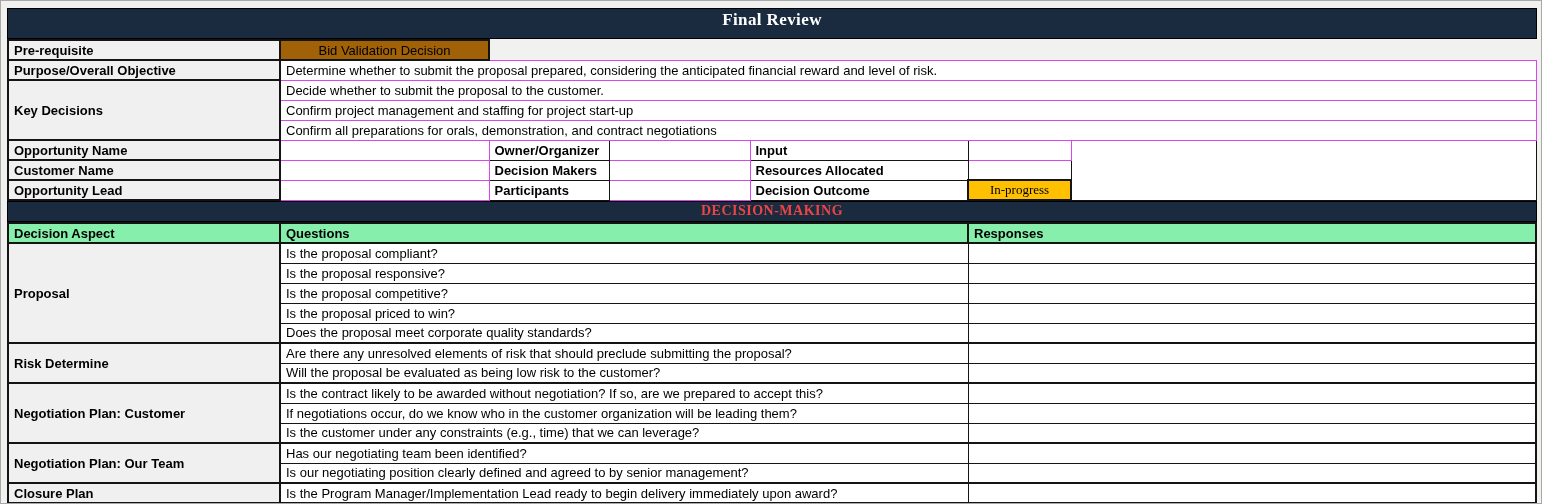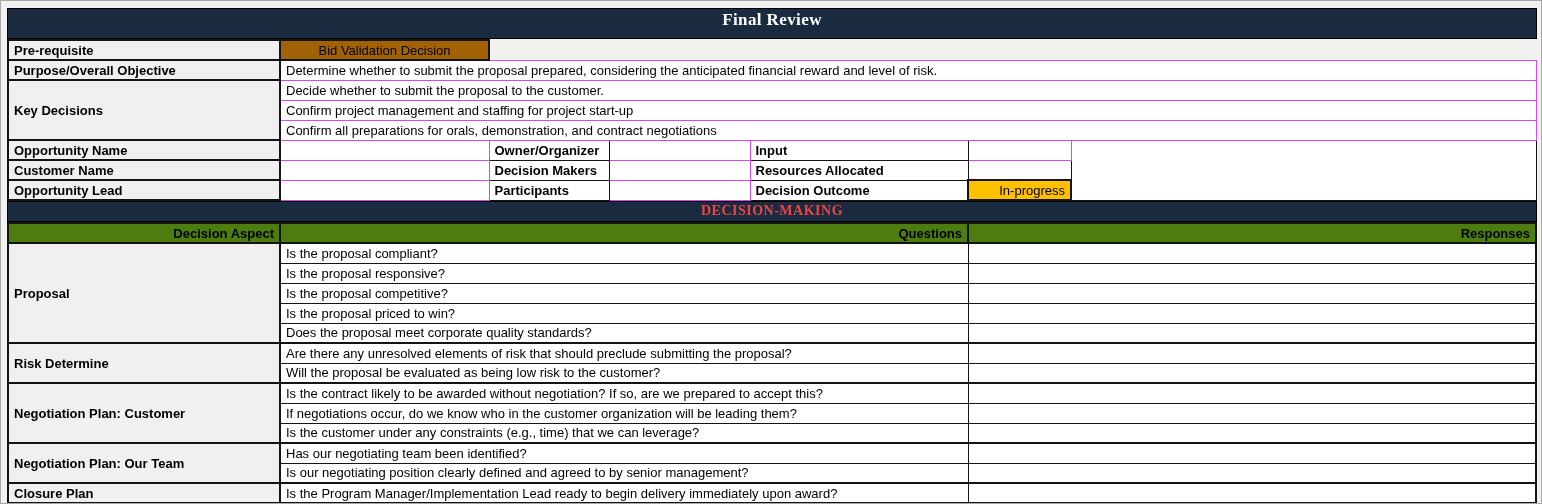--- a/index.html
+++ b/index.html
@@ -15,30 +15,30 @@
   }
   table{border-collapse:collapse;table-layout:fixed;width:1530px;font-size:13px;border-radius:9px;}
   td{height:20px;box-sizing:border-box;padding:0 5px;overflow:hidden;white-space:nowrap;vertical-align:middle;}
   
   .lab{background:#f0f0f0;font-weight:bold;border:2px solid #141414;}
   .val{background:#fff;border:1px solid #d946ef;}
   .boxed{background:#a16207;border:2px solid #141414;text-align:center;}
   .lab2{background:#fff;font-weight:bold;border:1px solid #141414;}
   .ghost{border:none;background:transparent;}
   .mergedEmpty{background:#fff;border:1px solid #141414;}
-  .status{background:#FFC000;border:2px solid #141414;text-align:right;}
+  .status{background:#FFC000;border:2px solid #141414;text-align:center;font-family:Liberation Serif, serif;}
   
   .banner{
     box-sizing:border-box;width:1530px;height:21px;background:#1a2b40;border:1px solid #000;
     color:#ef4444;font-family:"Liberation Serif",serif;font-weight:bold;font-size:14px;
     text-align:center;line-height:18px;letter-spacing:.5px;
   }
   
   .dm td{border:1px solid #141414;background:#fff;}
-  .dm tr.head td{background:#4d7c0f;font-weight:bold;text-align:right;border:2px solid #141414;margin-top:43px;}
+  .dm tr.head td{background:#86efac;font-weight:bold;text-align:left;border:2px solid #141414;margin-top:43px;}
   .dm td.aspect{background:#f0f0f0;font-weight:bold;border:2px solid #141414;}
   .dm tr.gstart td{border-top:2px solid #141414;}
   .dm td.respCol{border-right:2px solid #141414;}
   .dm tr.last td{border-bottom:2px solid #141414;margin-left:38px;}
 </style>
 </head>
 <body>
 
 <div class="page">
 

